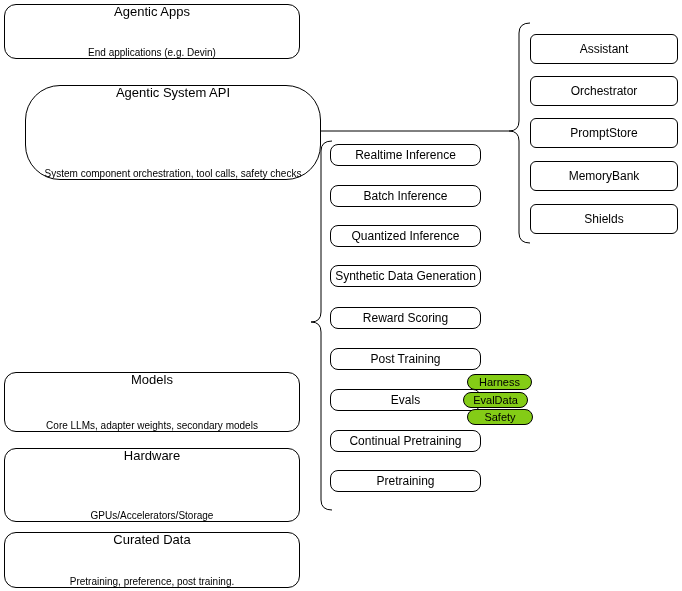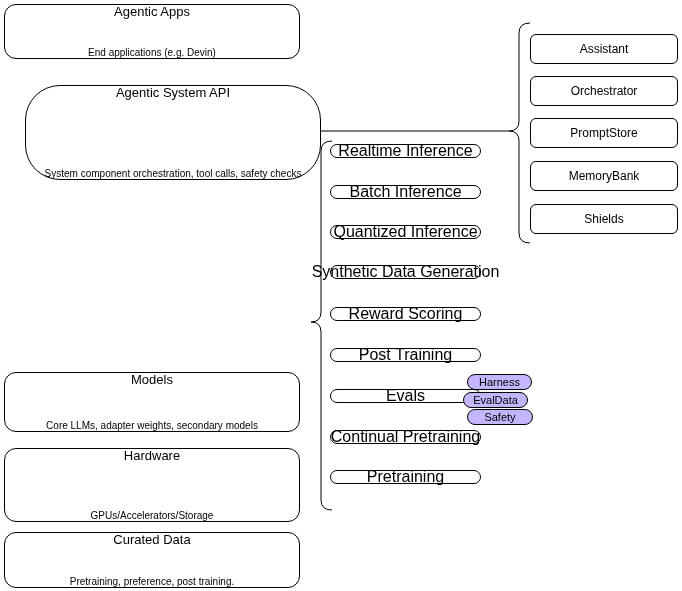--- a/index.html
+++ b/index.html
@@ -33,29 +33,29 @@
     gap: 6px;
     text-align: center;
     z-index: 2;
   }
   .bigtitle { font-size: 13px; line-height: 1.1; }
   .bigsub   { font-size: 10px; line-height: 1.15; padding: 0 8px; }
   .midbox {
     position: absolute;
     left: 330px;
     width: 151px;
-    height: 14px;
+    height: 22px;
     box-sizing: border-box;
     background: #ffffff;
     border: 1px solid #000000;
     border-radius: 8px;
     display: flex;
     align-items: center;
     justify-content: center;
-    font-size: 16px;
+    font-size: 12px;
     white-space: nowrap;
     z-index: 2;
   }
   .rightbox {
     position: absolute;
     left: 530px;
     width: 148px;
     height: 30px;
     box-sizing: border-box;
     background: #ffffff;
@@ -65,21 +65,21 @@
     align-items: center;
     justify-content: center;
     font-size: 12px;
     white-space: nowrap;
     z-index: 2;
   }
   .pill {
     position: absolute;
     height: 16px;
     box-sizing: border-box;
-    background: #c4b5fd;
+    background: #84cc16;
     border: 1px solid #000000;
     border-radius: 8px;
     display: flex;
     align-items: center;
     justify-content: center;
     font-size: 11px;
     white-space: nowrap;
     z-index: 3;
   }
 </style>

